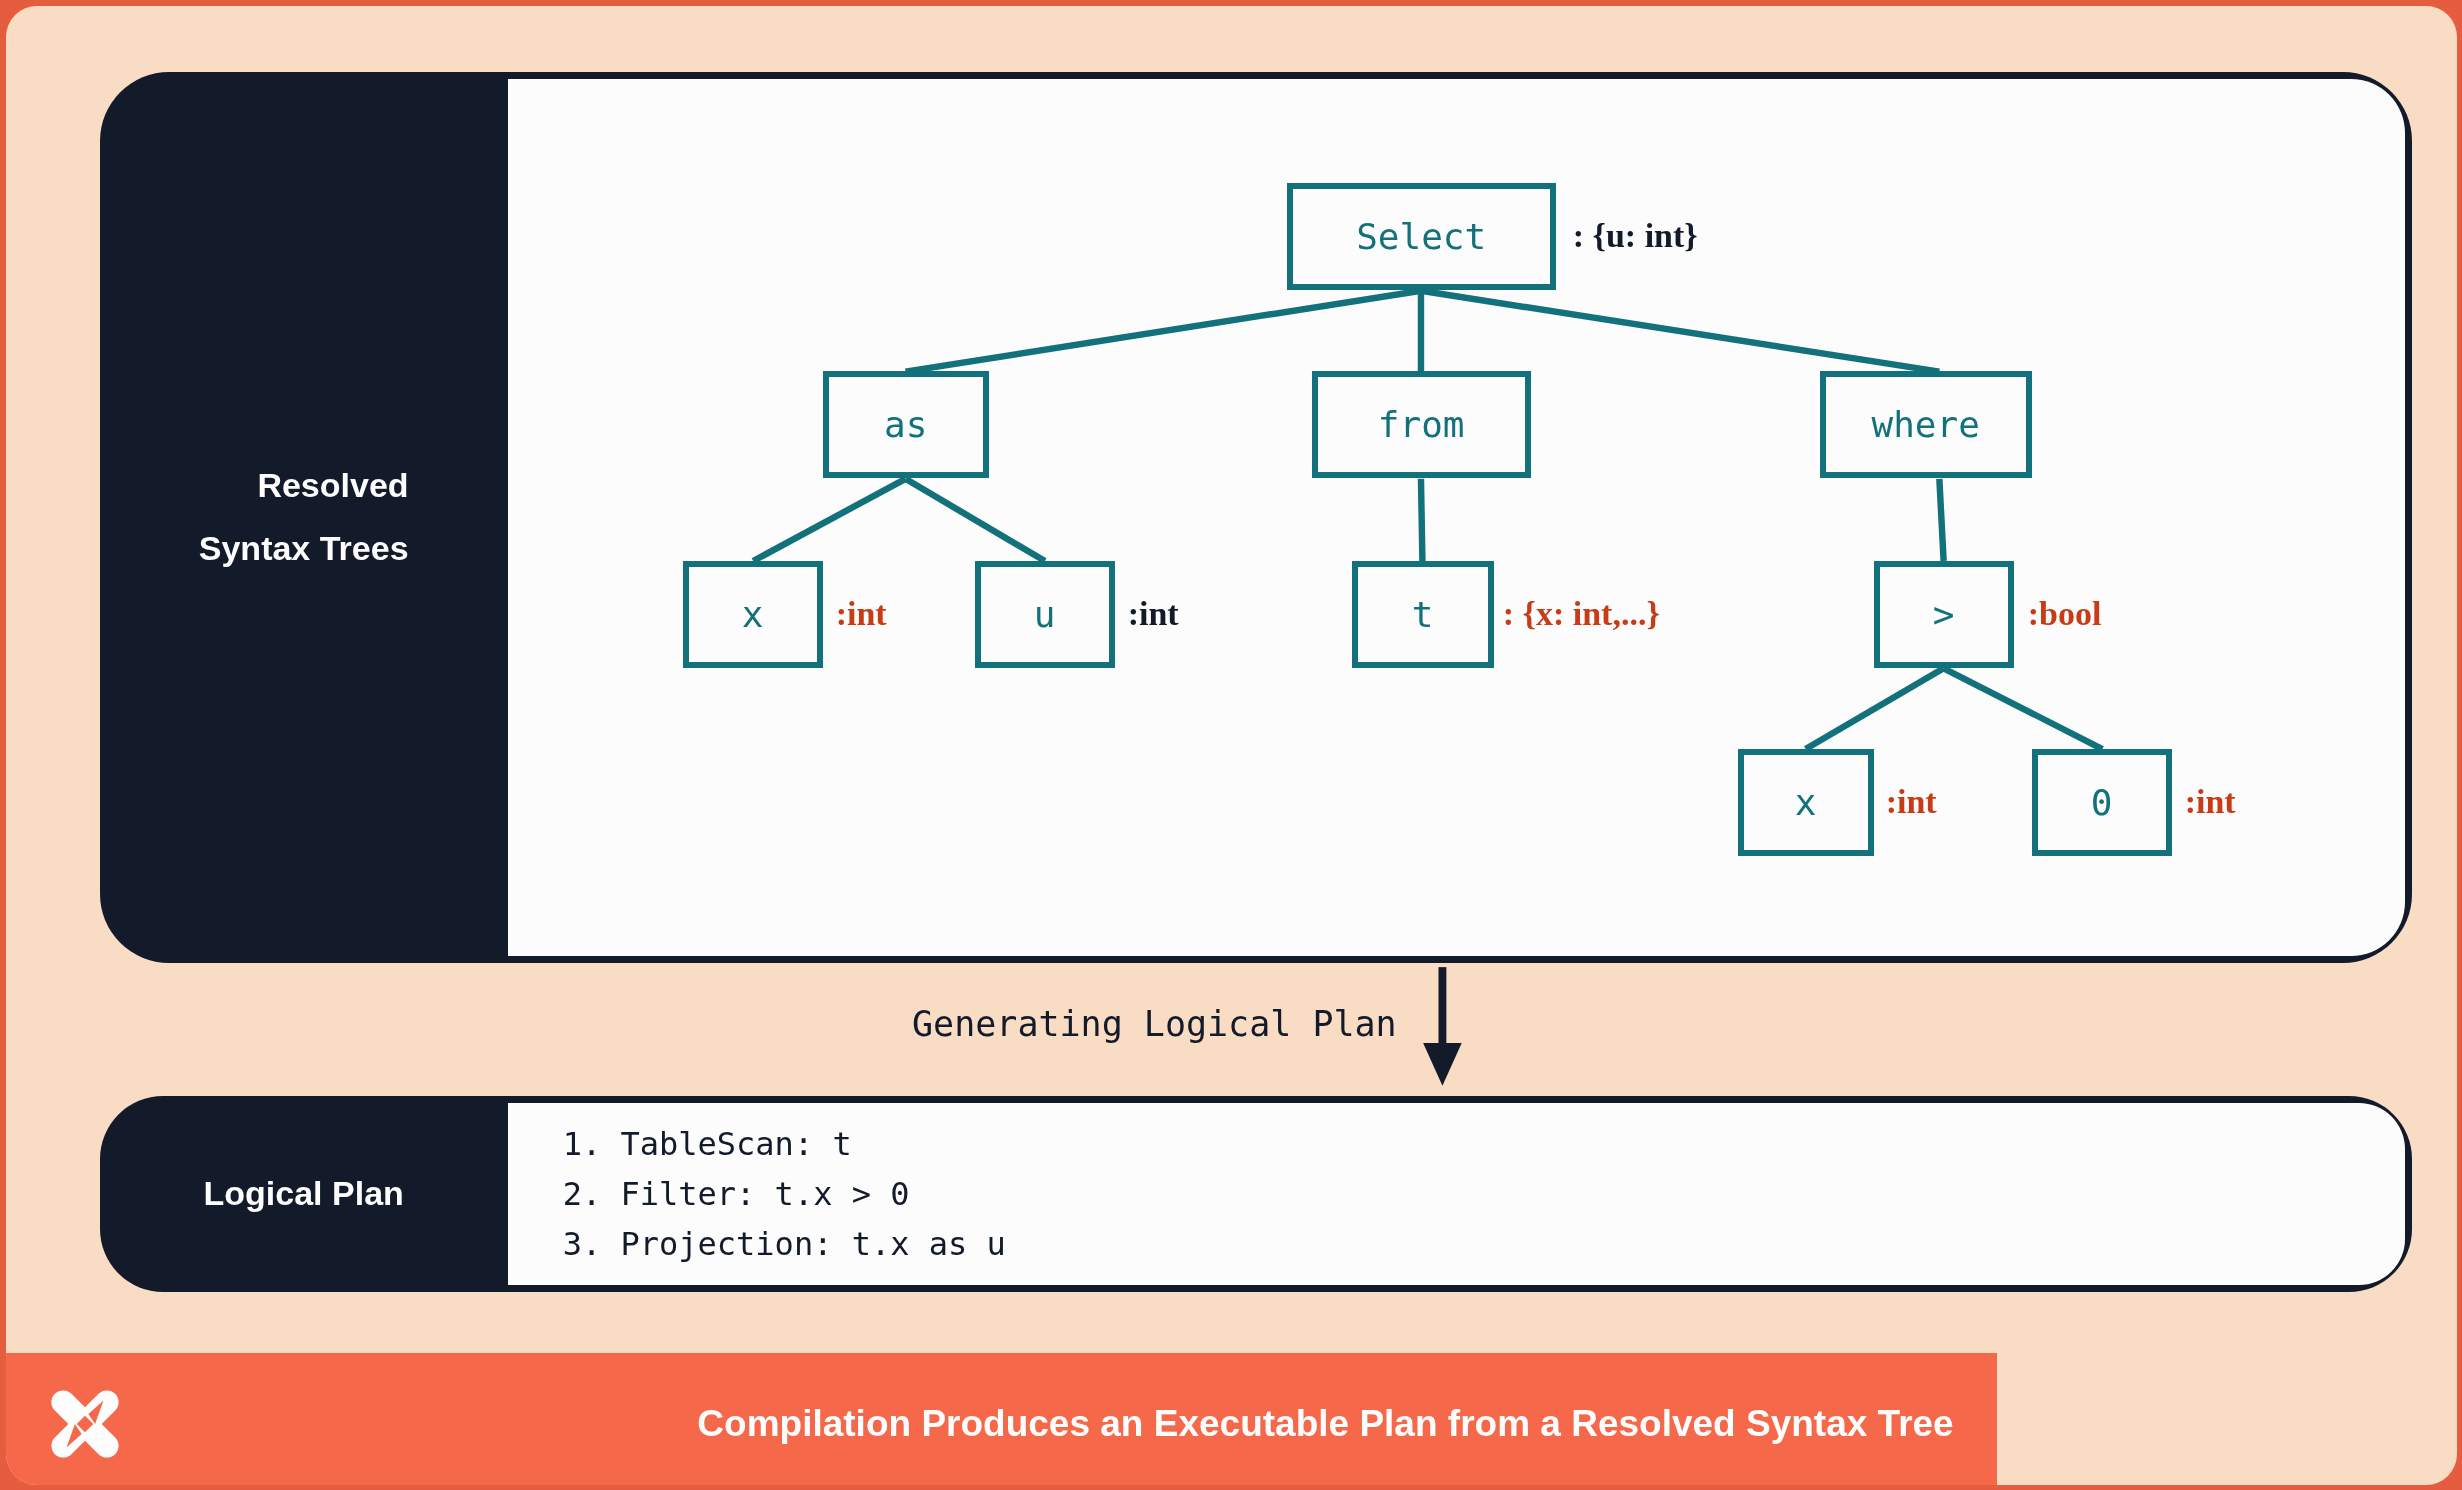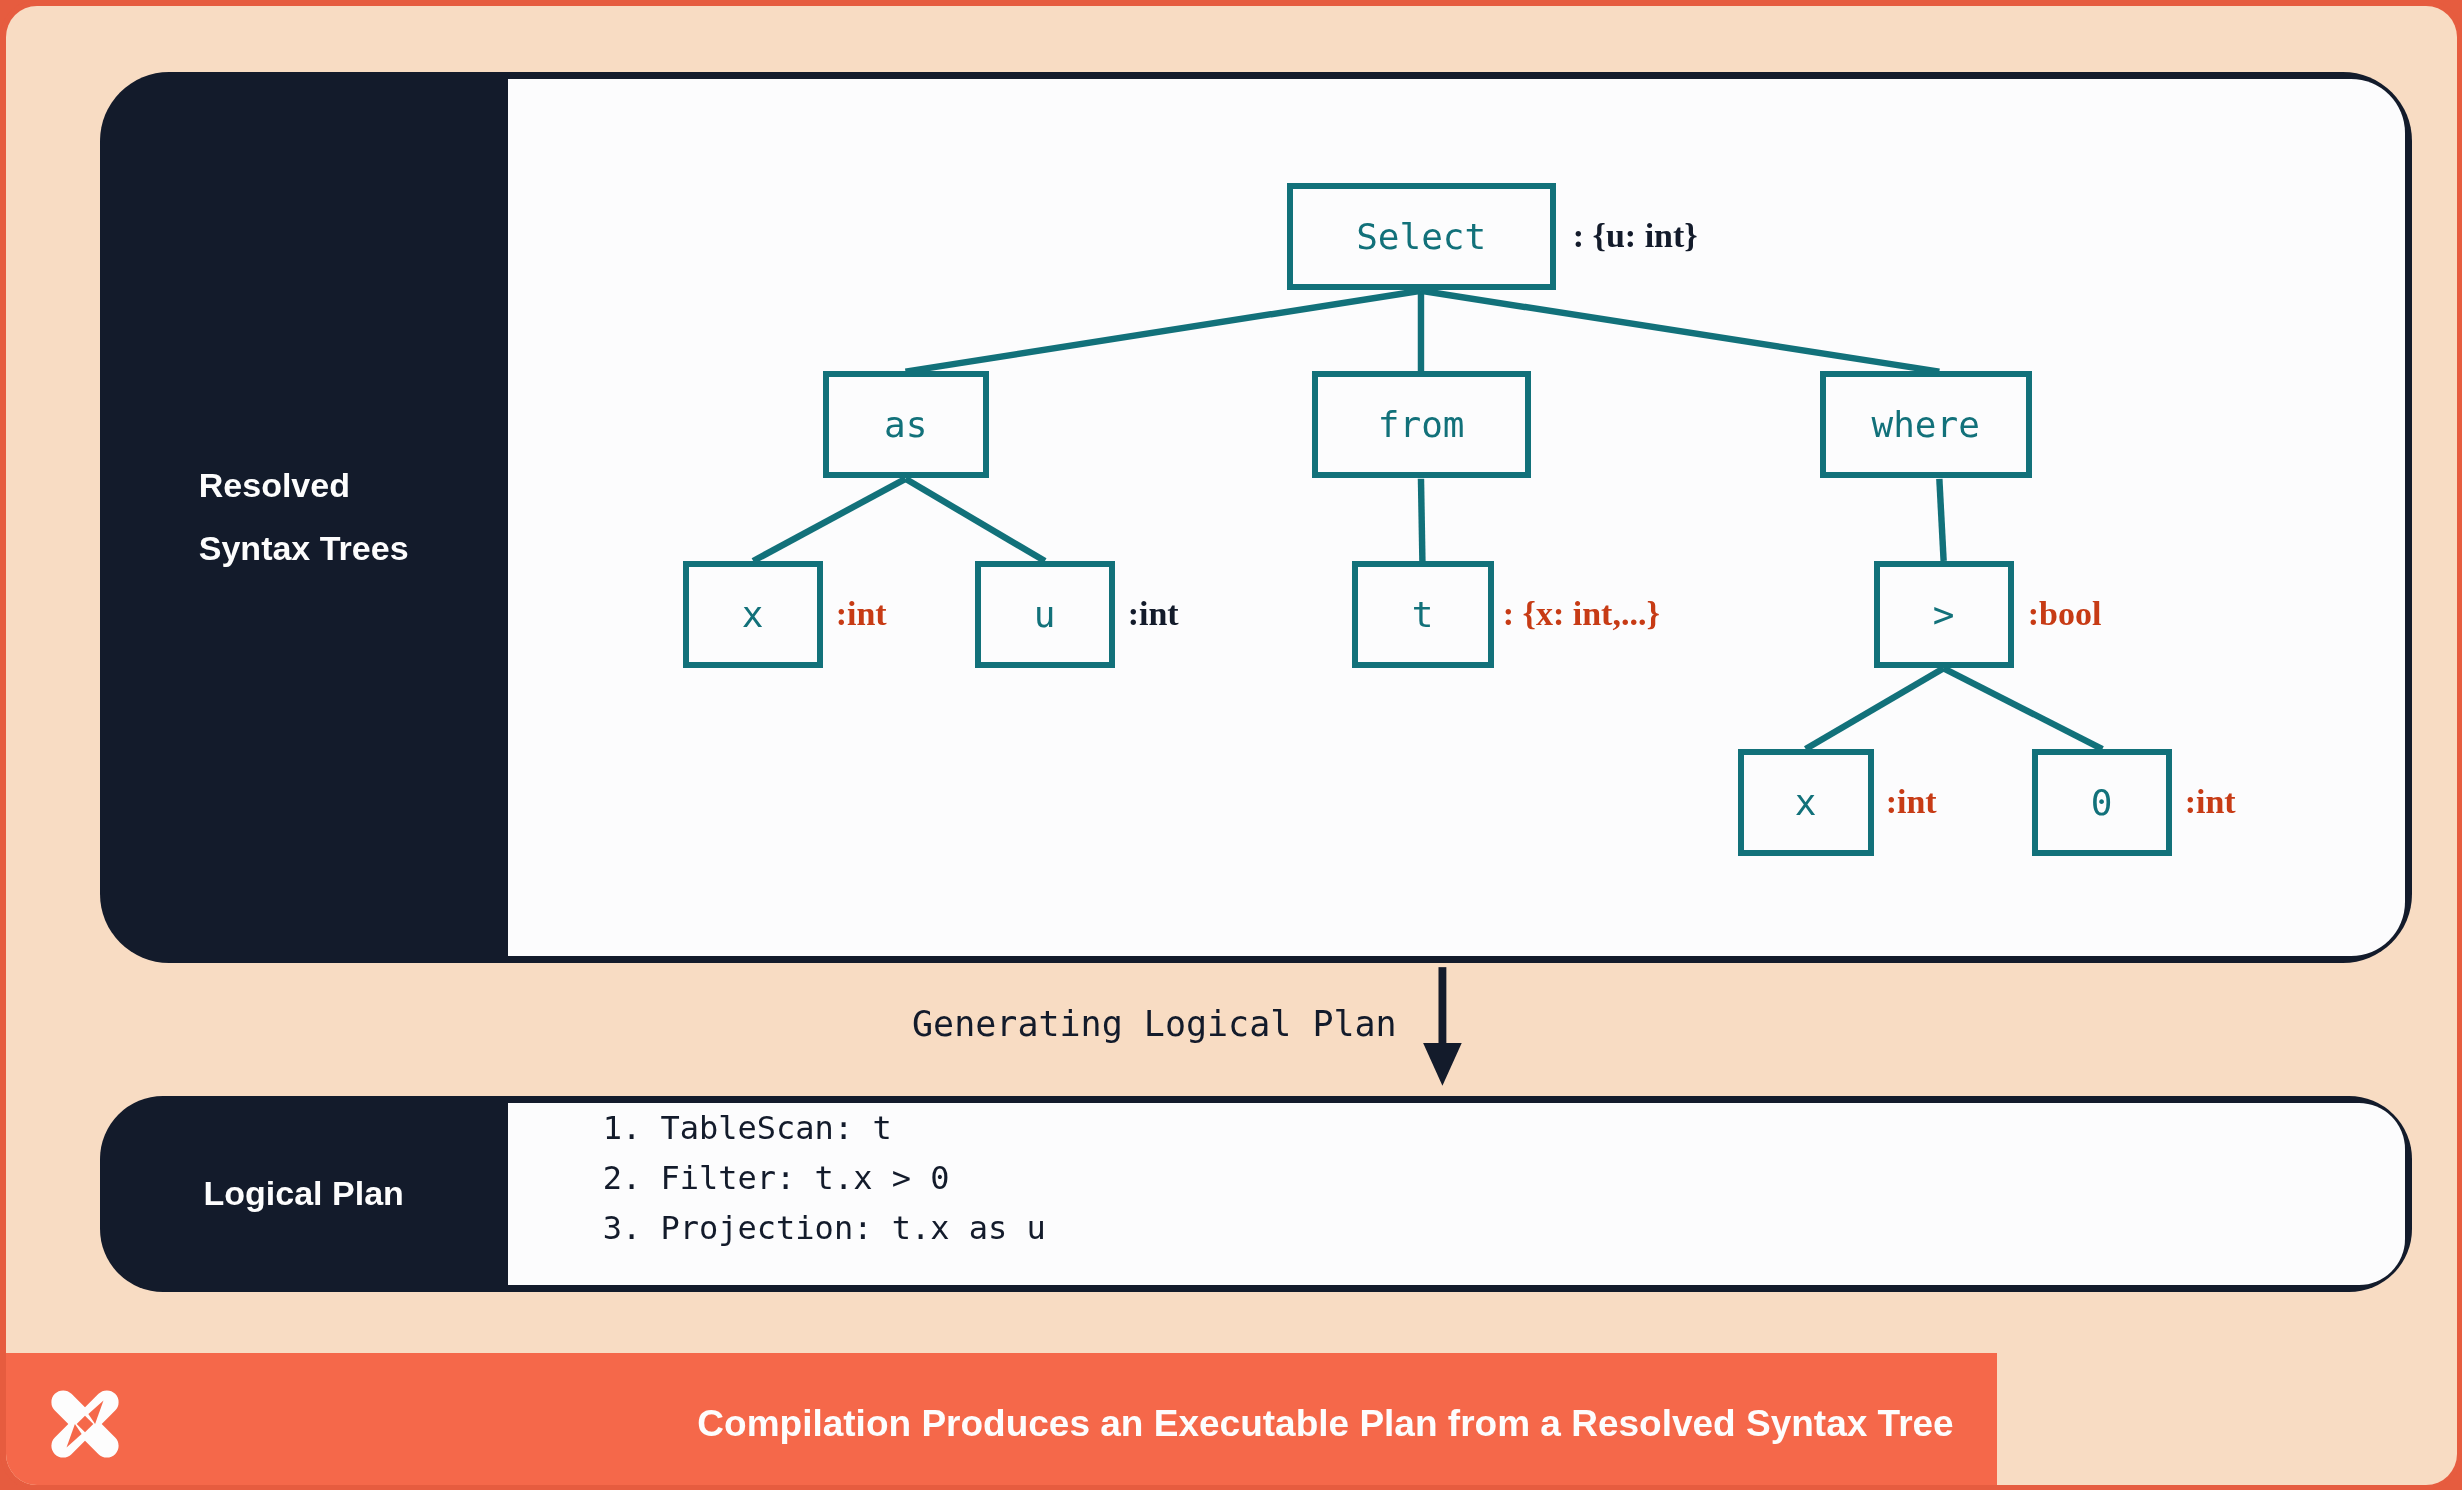--- a/index.html
+++ b/index.html
@@ -18,27 +18,27 @@
 
   .frame{position:relative;width:2462px;height:1490px;background:var(--frame-orange);border-radius:37px;}
   .canvas{position:absolute;left:5.7px;top:5.7px;width:2451px;height:1479px;background:var(--peach);
           border-radius:31px;overflow:hidden;}
 
   
   .panel{position:absolute;left:94px;width:2312px;background:var(--navy);z-index:1;display:flex;}
   .panel.top{top:66px;height:891px;border-radius:69px;}
   .panel.bottom{top:1090px;height:196px;border-radius:63px;}
   .sidebar{width:408px;flex:0 0 408px;display:flex;align-items:center;justify-content:center;
-           color:var(--white);font-weight:700;text-align:left;}
+           color:var(--white);font-weight:700;text-align:right;}
   .sidebar .stack{font-size:34px;line-height:63px;}
   .panel.bottom .sidebar .stack{font-size:34px;line-height:43px;}
   .content{flex:1;background:var(--panel-light);margin:7.1px 7.1px 7.1px 0;}
   .panel.top .content{border-radius:0 54px 54px 0;}
   .panel.bottom .content{border-radius:0 46px 46px 0;display:flex;flex-direction:column;
-        padding-left:95px;}
+        justify-content:center;padding-left:55px;}
 
   
   .plan-step{font-family:"DejaVu Sans Mono",monospace;font-size:32px;line-height:50px;color:var(--navy);}
 
   
   .edges-svg{position:absolute;left:0;top:0;width:2451px;height:1479px;z-index:2;pointer-events:none;}
   .node{position:absolute;height:107px;background:var(--panel-light);border:6.4px solid var(--teal);
         display:flex;align-items:center;justify-content:center;z-index:3;}
   .node .lbl{font-family:"DejaVu Sans Mono",monospace;font-size:36px;color:var(--teal);}
   .ann{position:absolute;height:107px;display:flex;align-items:center;z-index:3;

